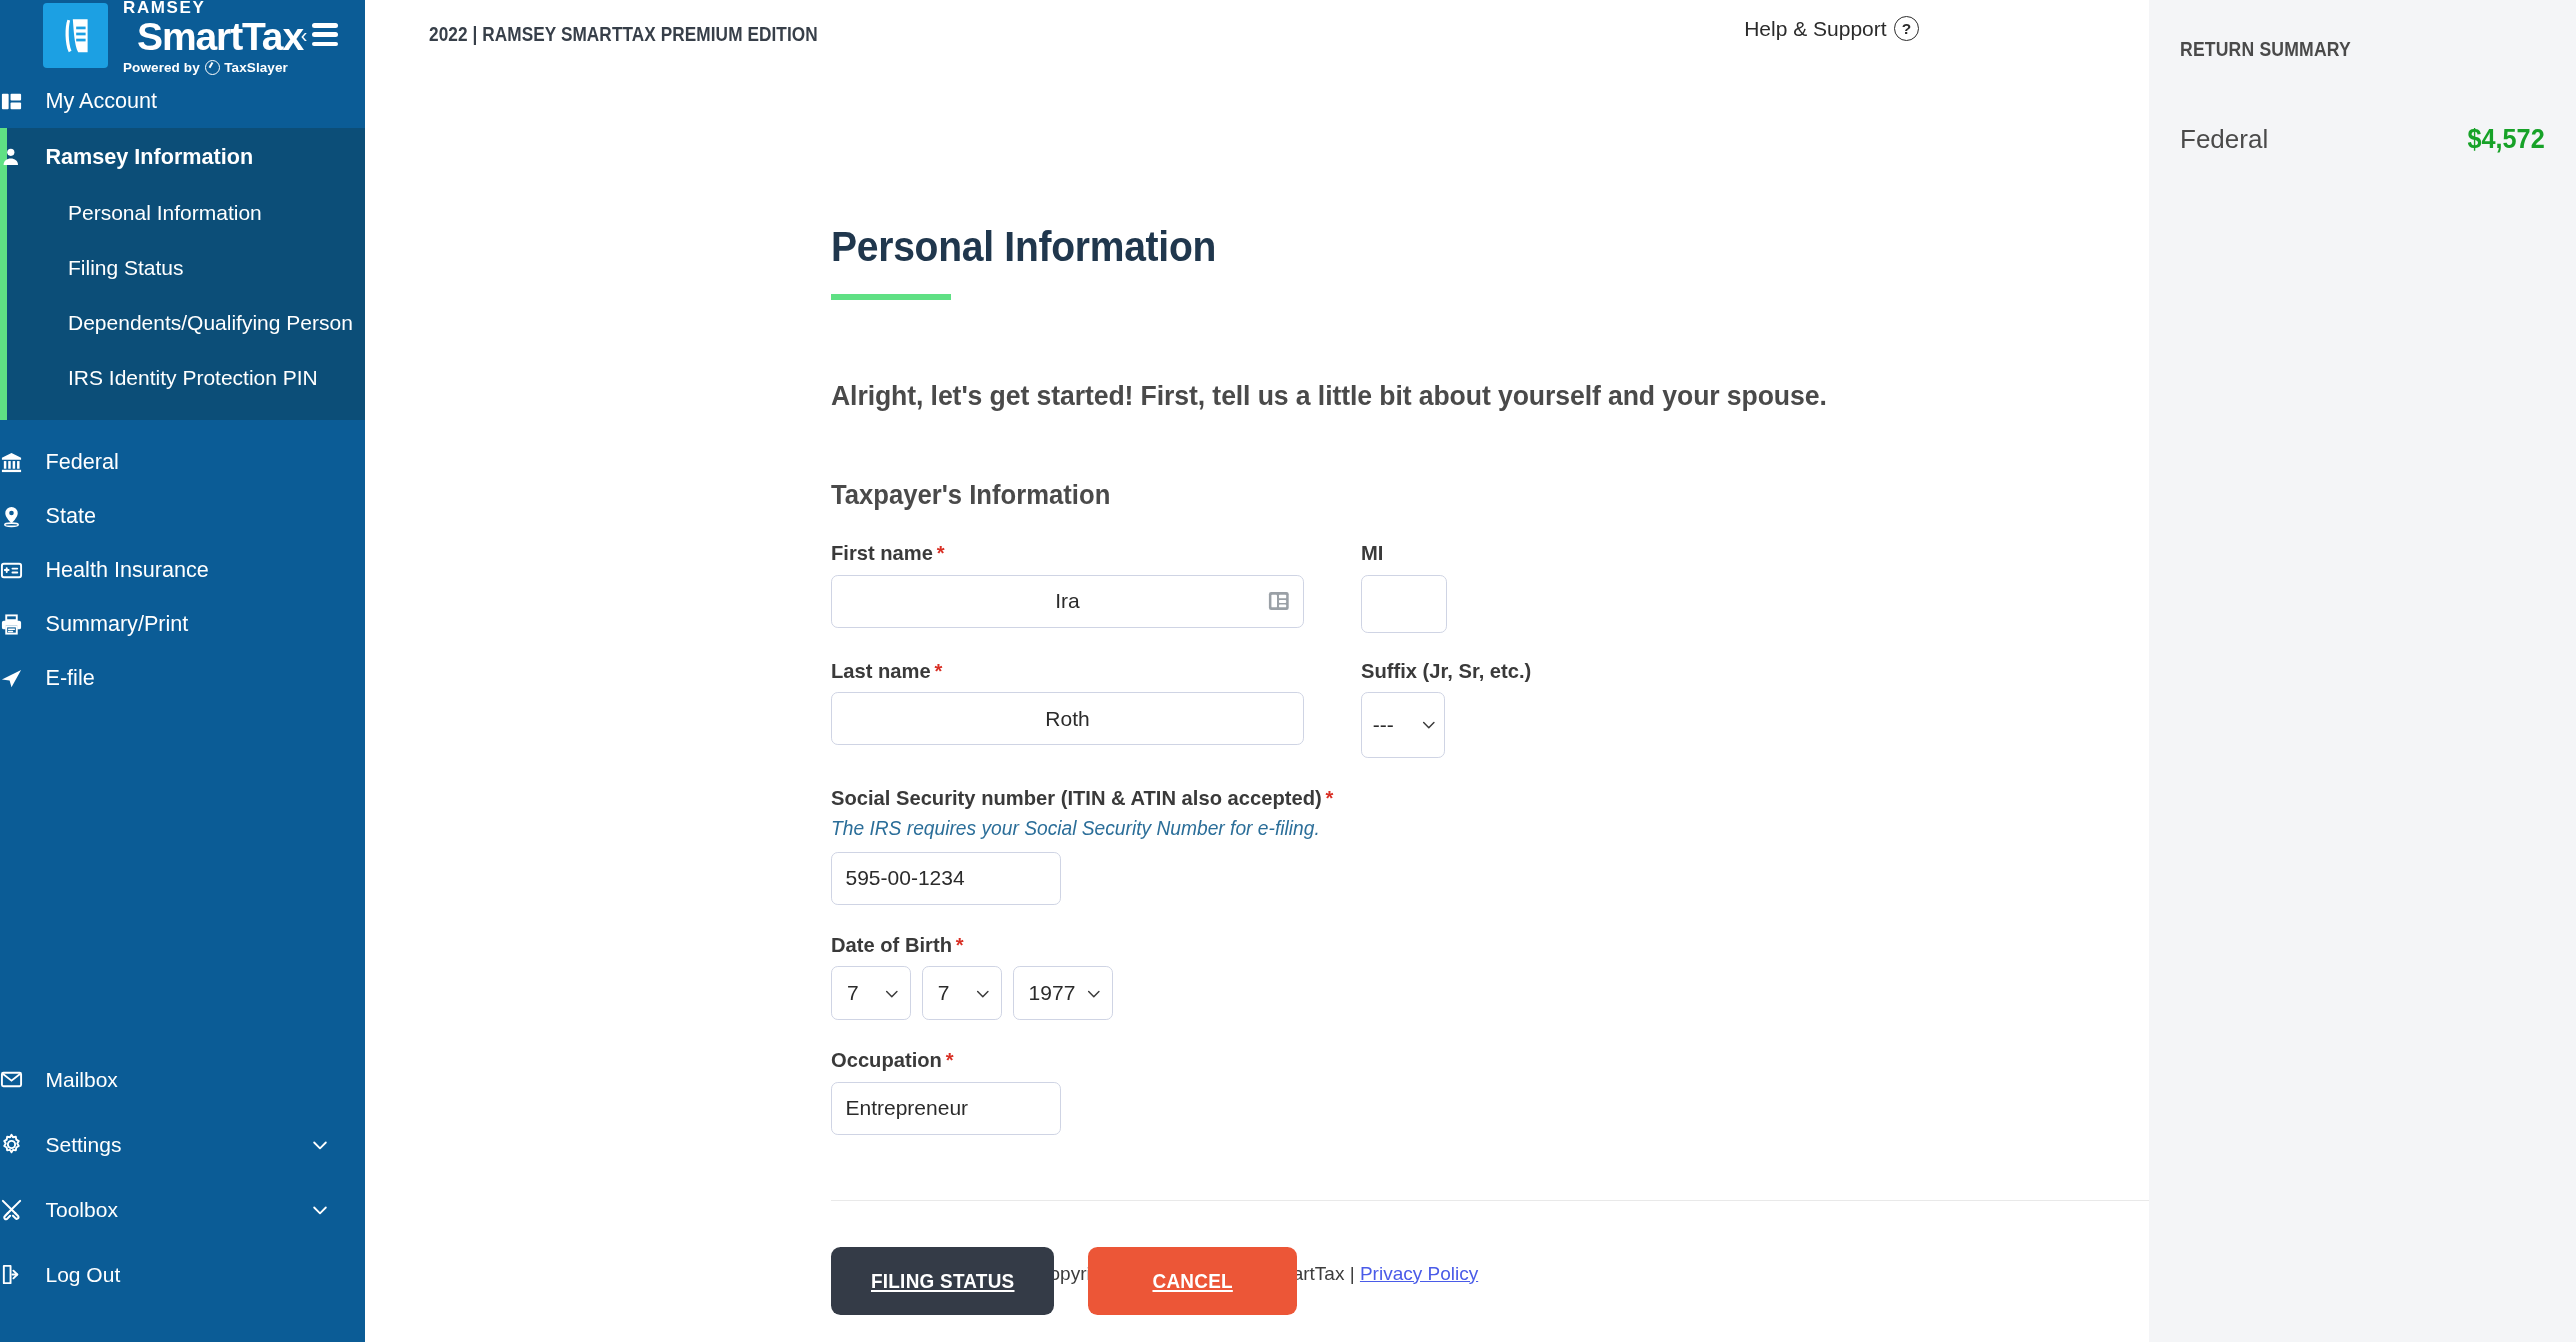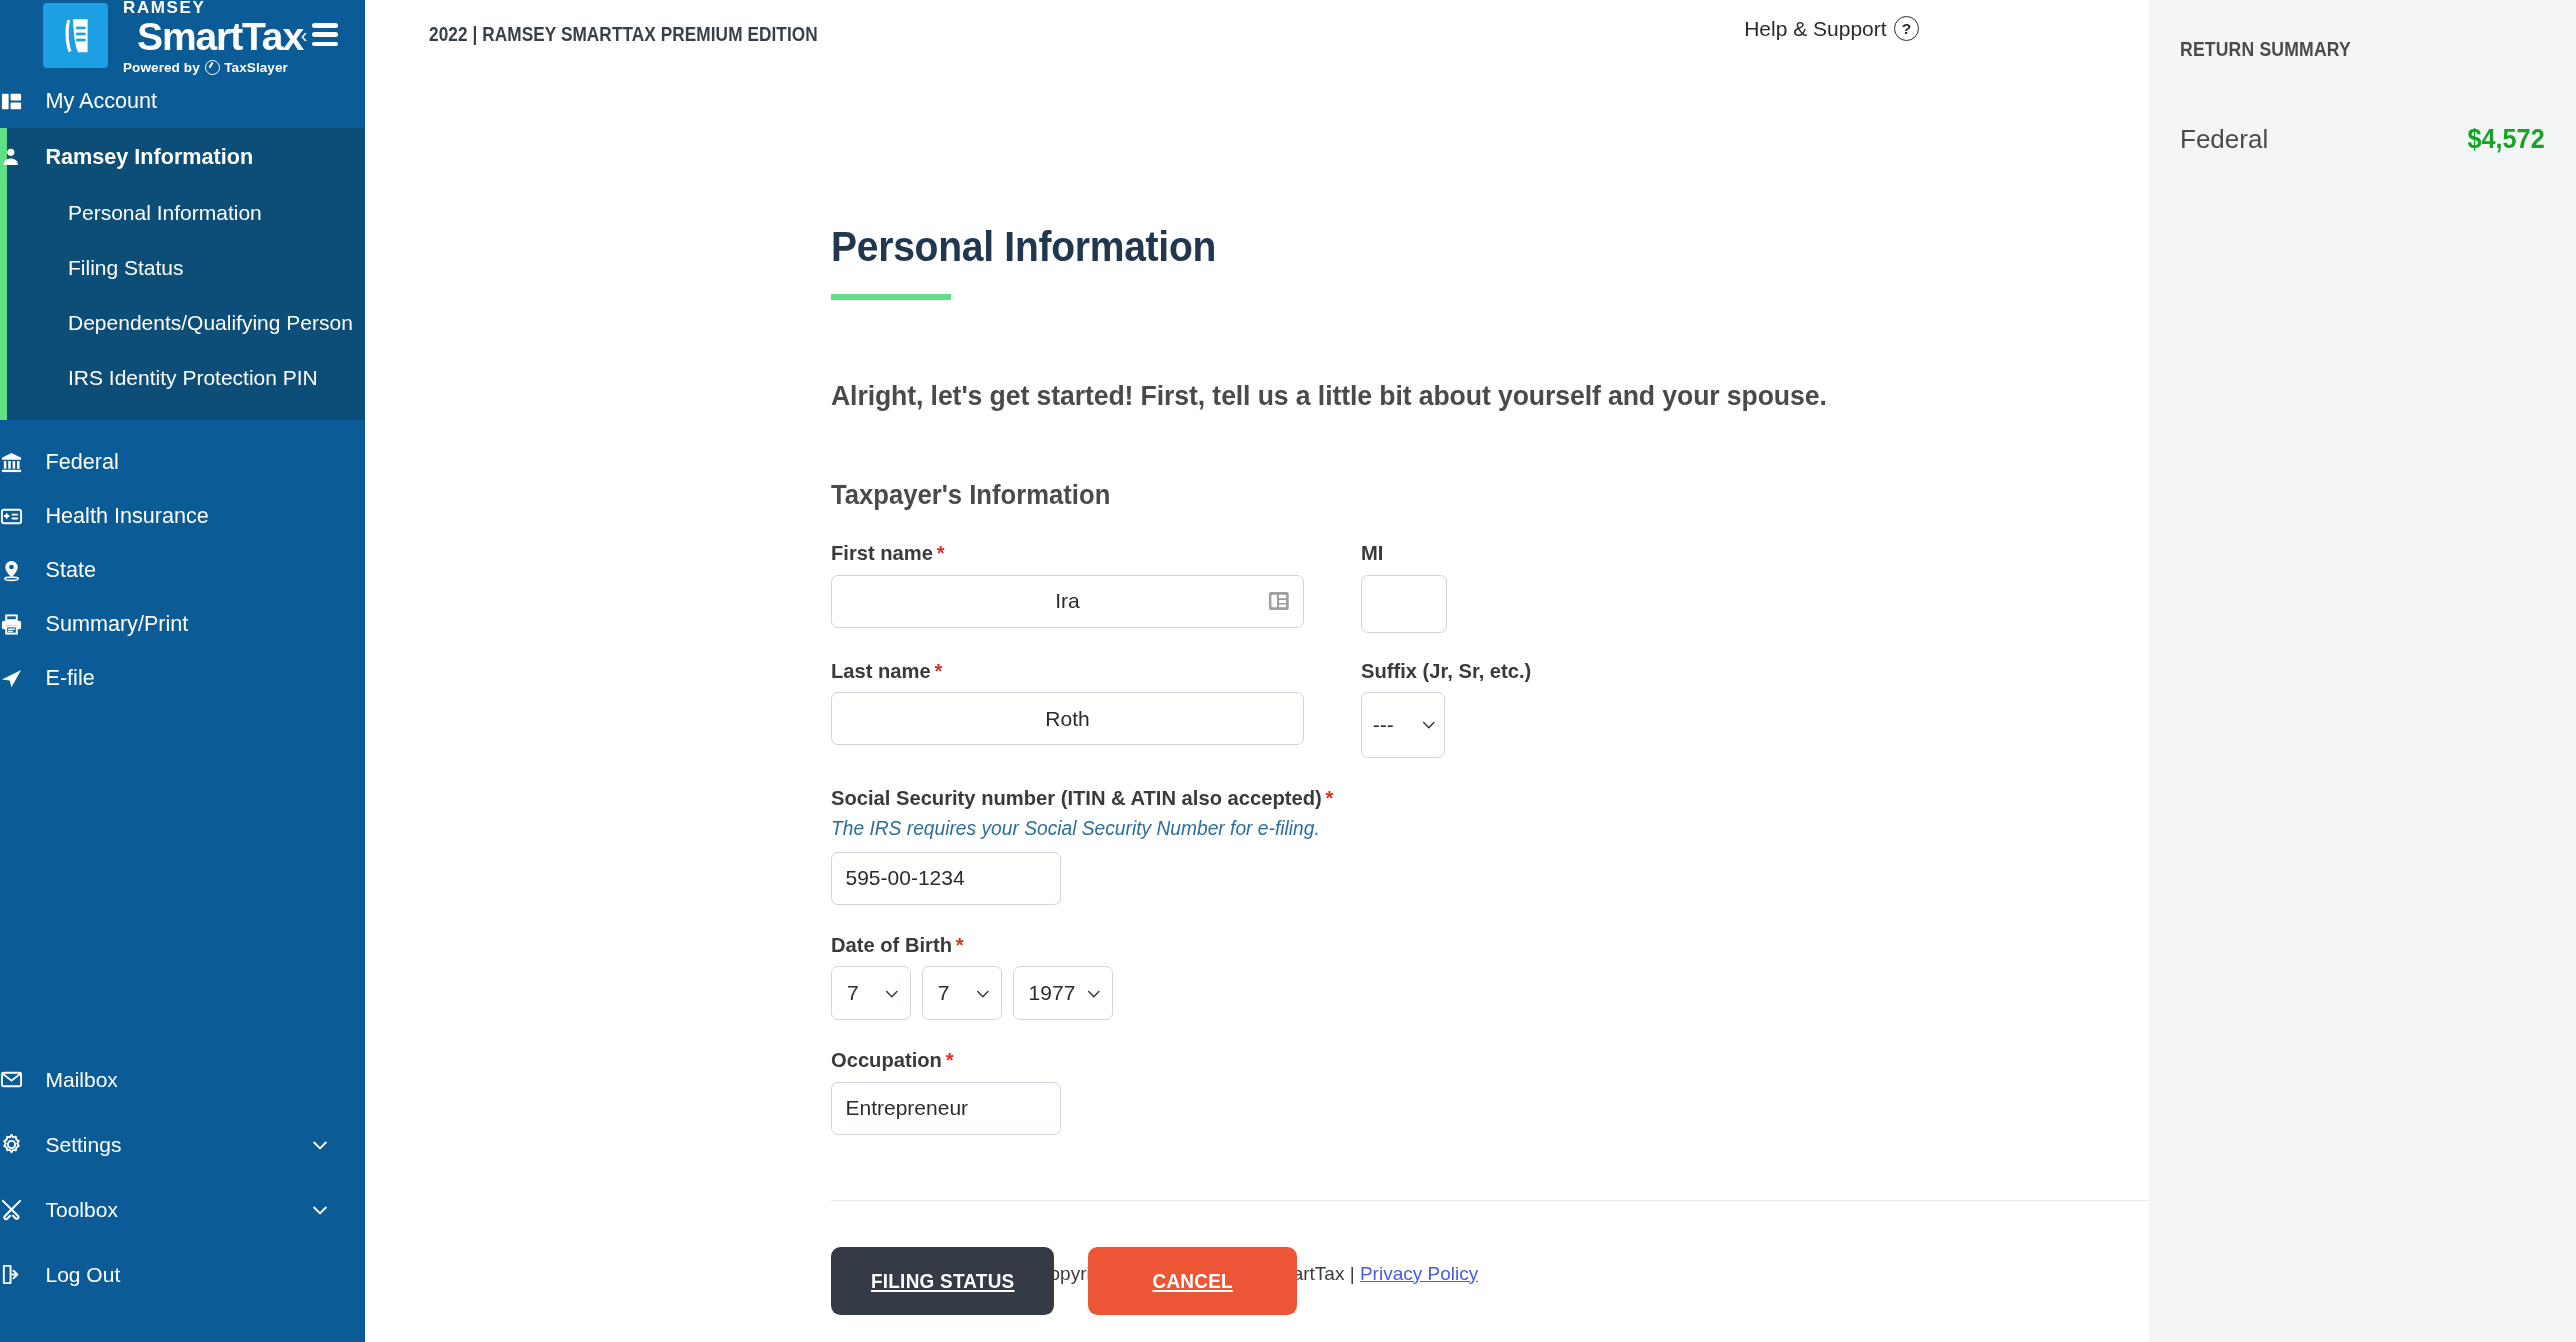--- a/index.html
+++ b/index.html
@@ -322,37 +322,37 @@
             <rect x="17.8" y="10.5" width="2.6" height="8" fill="#fff"></rect>
             <rect x="2" y="19.6" width="20" height="2.4" fill="#fff"></rect>
           </svg>
         </span>
         <span class="lbl">Federal</span>
       </div>
 
       <div class="nav-item">
         <span class="ico">
           <svg class="i" width="23" height="23" viewBox="0 0 24 24" aria-hidden="true">
+            <path d="M12 2a6.5 6.5 0 0 0-6.5 6.5C5.5 13 12 19 12 19s6.5-6 6.5-10.5A6.5 6.5 0 0 0 12 2z" fill="#fff"></path>
+            <circle cx="12" cy="8.4" r="2.4" fill="#0B5C96"></circle>
+            <ellipse cx="12" cy="20.6" rx="7" ry="1.7" fill="none" stroke="#fff" stroke-width="1.6"></ellipse>
+          </svg>
+        </span>
+        <span class="lbl">State</span>
+      </div>
+
+      <div class="nav-item">
+        <span class="ico">
+          <svg class="i" width="23" height="23" viewBox="0 0 24 24" aria-hidden="true">
             <rect x="2" y="5" width="20" height="14" rx="2" fill="none" stroke="#fff" stroke-width="2"></rect>
             <path d="M7 9.5v4M5 11.5h4" stroke="#fff" stroke-width="2" stroke-linecap="round"></path>
             <path d="M13 10h5M13 14h5" stroke="#fff" stroke-width="2" stroke-linecap="round"></path>
           </svg>
         </span>
         <span class="lbl">Health Insurance</span>
-      </div>
-
-      <div class="nav-item">
-        <span class="ico">
-          <svg class="i" width="23" height="23" viewBox="0 0 24 24" aria-hidden="true">
-            <path d="M12 2a6.5 6.5 0 0 0-6.5 6.5C5.5 13 12 19 12 19s6.5-6 6.5-10.5A6.5 6.5 0 0 0 12 2z" fill="#fff"></path>
-            <circle cx="12" cy="8.4" r="2.4" fill="#0B5C96"></circle>
-            <ellipse cx="12" cy="20.6" rx="7" ry="1.7" fill="none" stroke="#fff" stroke-width="1.6"></ellipse>
-          </svg>
-        </span>
-        <span class="lbl">State</span>
       </div>
 
       <div class="nav-item">
         <span class="ico">
           <svg class="i" width="23" height="23" viewBox="0 0 24 24" aria-hidden="true">
             <rect x="6.5" y="2.5" width="11" height="5" fill="none" stroke="#fff" stroke-width="2"></rect>
             <path d="M4 8h16a2 2 0 0 1 2 2v5a2 2 0 0 1-2 2h-2v-4H6v4H4a2 2 0 0 1-2-2v-5a2 2 0 0 1 2-2z" fill="#fff"></path>
             <rect x="6.5" y="14" width="11" height="7.5" fill="none" stroke="#fff" stroke-width="2"></rect>
             <path d="M9 17h6M9 19.2h4" stroke="#fff" stroke-width="1.6" stroke-linecap="round"></path>
           </svg>

